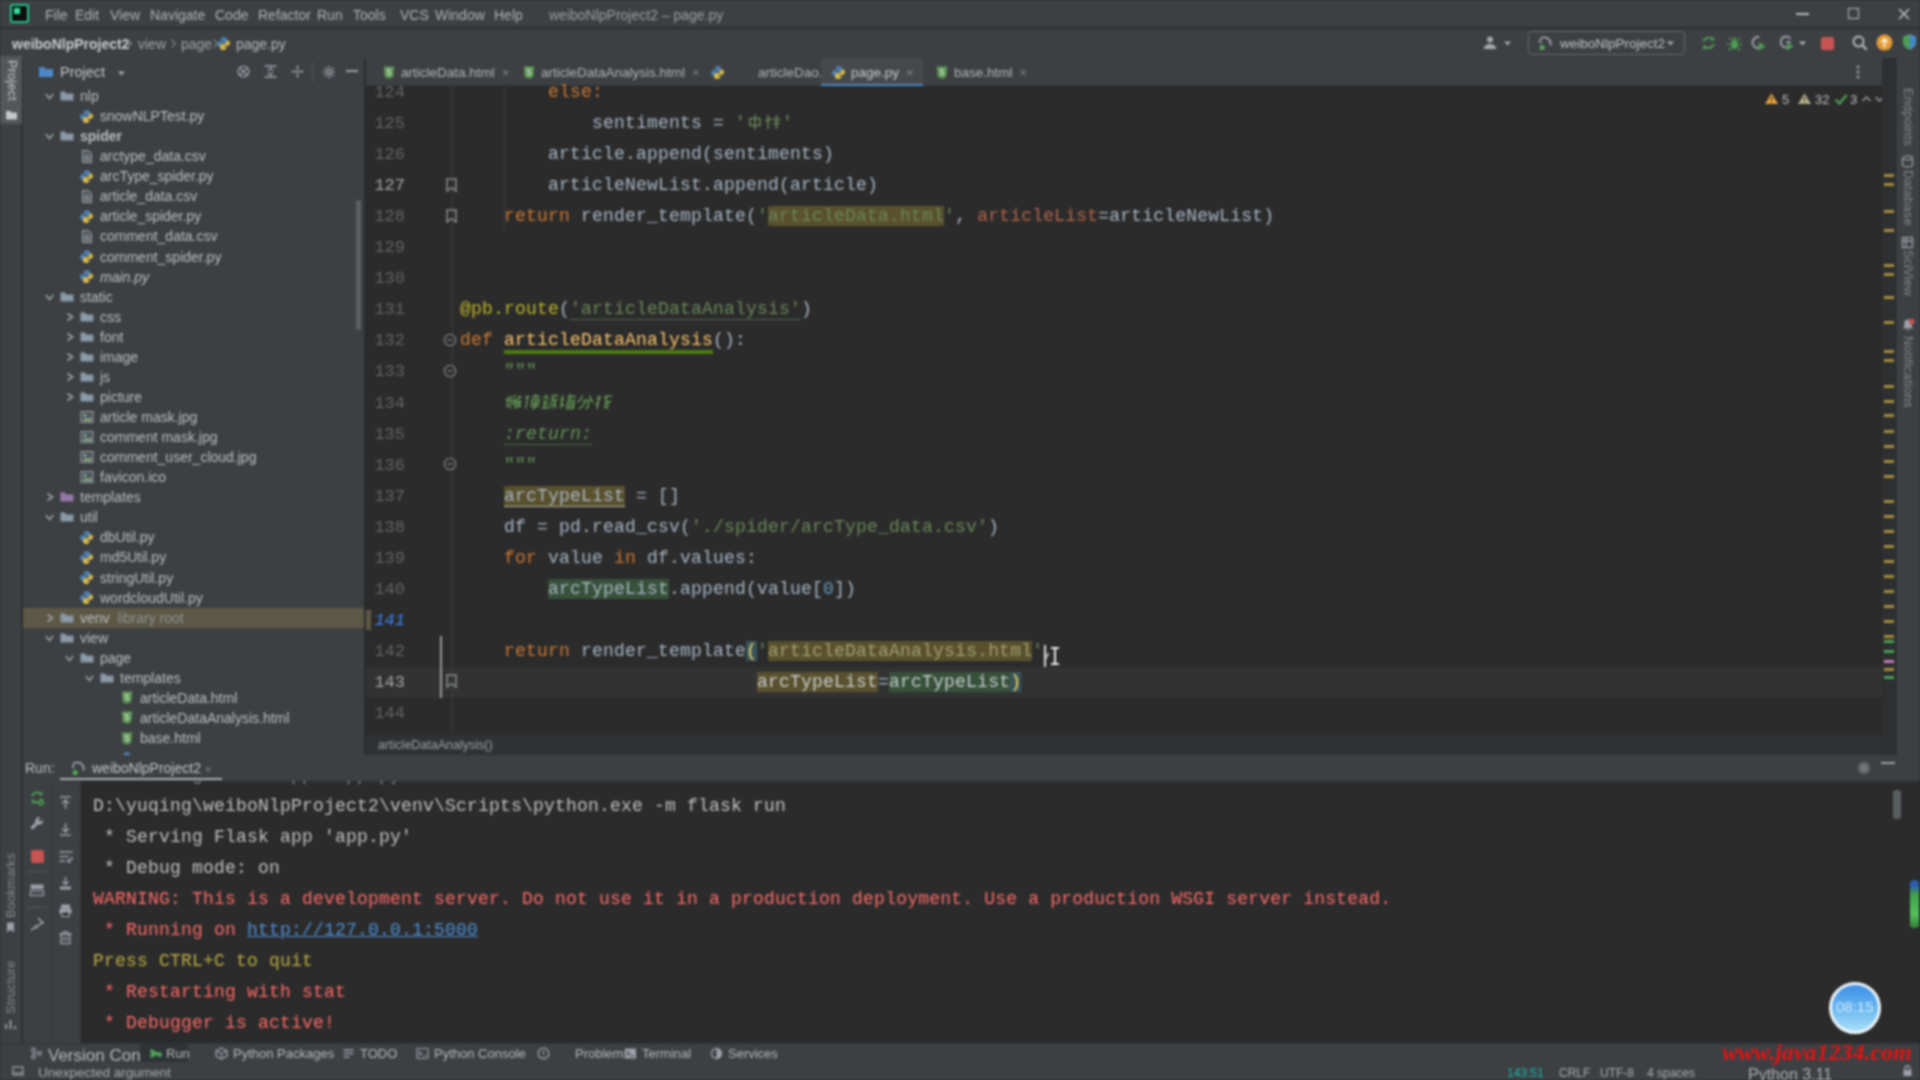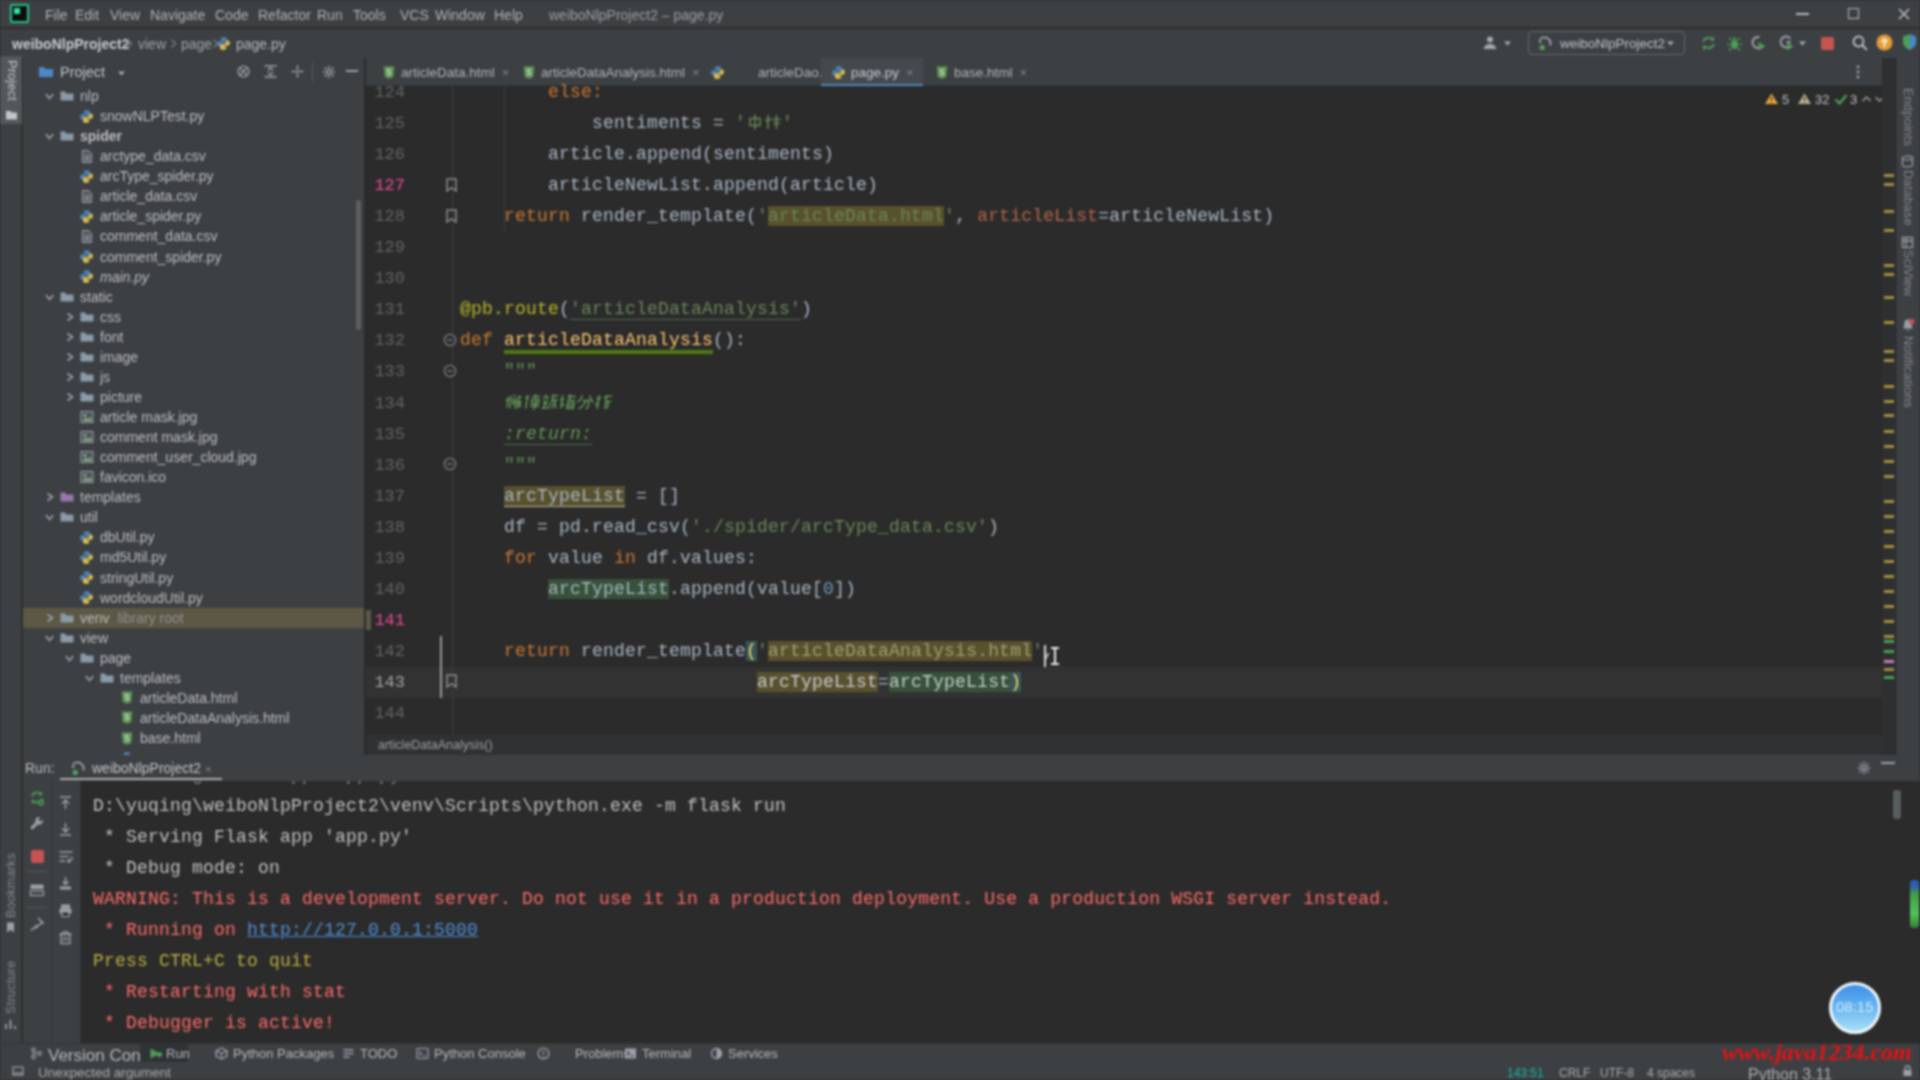--- a/index.html
+++ b/index.html
@@ -601,35 +601,35 @@
       <path d="M9.5 1.5v12" stroke="#9da0a8" stroke-width="1.3"></path>
     </svg>
 <div class="abs" style="left:366px;top:86px;width:1516px;height:649px;background:#2b2b2b;"></div>
 <div class="abs" style="left:366px;top:667px;width:1516px;height:31px;background:#323232;"></div>
 <div class="abs" style="left:504px;top:86px;width:1px;height:145px;background:#414141;"></div>
 <div class="abs" style="left:452px;top:86px;width:1px;height:649px;background:#3a3d3f;"></div>
 <div class="abs" style="left:440px;top:636px;width:2px;height:62px;background:#9b9b9b;"></div>
 <div class="lnum" style="top:77px;color:#606366;">124</div>
     <div class="lnum" style="top:108px;color:#606366;">125</div>
     <div class="lnum" style="top:139px;color:#606366;">126</div>
-    <div class="lnum" style="top:170px;color:#ec4899;">127</div>
+    <div class="lnum" style="top:170px;color:#a3a3a3;">127</div>
     <div class="lnum" style="top:201px;color:#606366;">128</div>
     <div class="lnum" style="top:232px;color:#606366;">129</div>
     <div class="lnum" style="top:263px;color:#606366;">130</div>
     <div class="lnum" style="top:294px;color:#606366;">131</div>
     <div class="lnum" style="top:325px;color:#606366;">132</div>
     <div class="lnum" style="top:356px;color:#606366;">133</div>
     <div class="lnum" style="top:388px;color:#606366;">134</div>
     <div class="lnum" style="top:419px;color:#606366;">135</div>
     <div class="lnum" style="top:450px;color:#606366;">136</div>
     <div class="lnum" style="top:481px;color:#606366;">137</div>
     <div class="lnum" style="top:512px;color:#606366;">138</div>
     <div class="lnum" style="top:543px;color:#606366;">139</div>
     <div class="lnum" style="top:574px;color:#606366;">140</div>
-    <div class="lnum" style="top:605px;color:#ec4899;">141</div>
+    <div class="lnum" style="top:605px;color:#3b82f6;font-style:italic;">141</div>
     <div class="lnum" style="top:636px;color:#606366;">142</div>
     <div class="lnum" style="top:667px;color:#a1a3a5;">143</div>
     <div class="lnum" style="top:698px;color:#606366;">144</div>
 <div class="codeline" style="top:77px;">        <span class="kw">else:</span></div>
     <div class="codeline" style="top:108px;">            sentiments = <span class="str">'</span><svg width="18" height="18" viewBox="0 0 18 18" style="vertical-align:-3px;">
         <g fill="none" stroke="#6a8759" stroke-width="1.5">
           <path d="M9 1.5v15M4 5.5h10v7H4z"></path>
         </g>
       </svg><svg width="18" height="18" viewBox="0 0 18 18" style="vertical-align:-3px;">
         <g fill="none" stroke="#6a8759" stroke-width="1.5">

